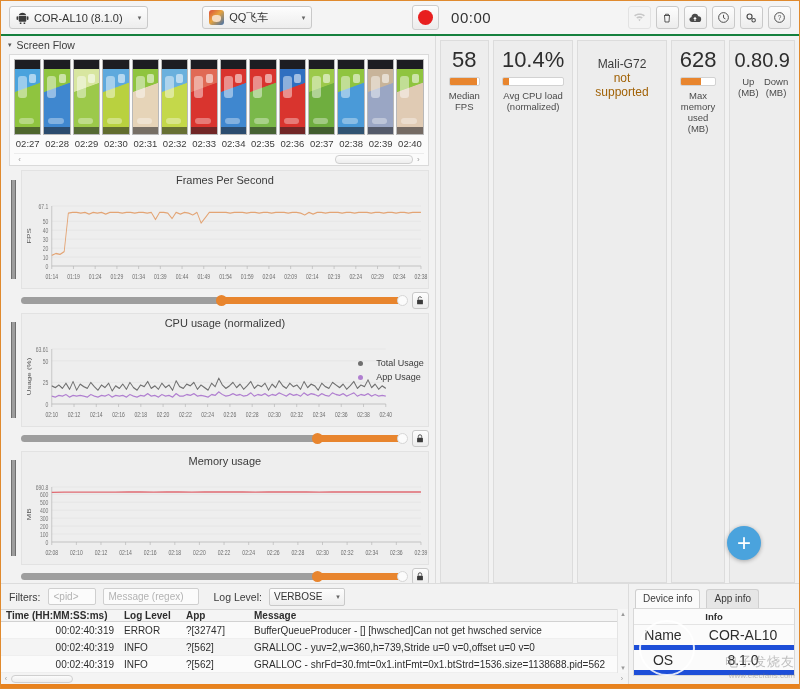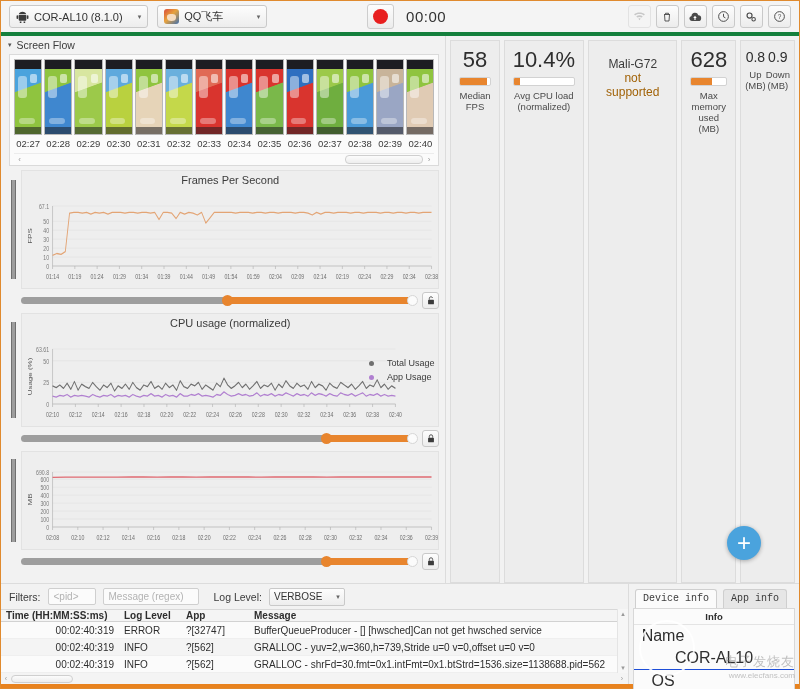--- a/index.html
+++ b/index.html
@@ -35,23 +35,24 @@
   .wbtns { display: flex; height: 100%; }
   .wbtn {
     width: 34px; height: 100%;
     display: flex; align-items: center; justify-content: center;
     font-size: 12px; color: #555;
   }
   
   .toolbar {
     height: 23px; min-height: 35px;
     background: #f4f4f4;
-    border-bottom: 4px solid #15803d;
+    border-bottom: 2px solid #15803d;
     display: flex; align-items: center;
     padding: 0 8px;
+    gap: 45px;
   }
   .combo {
     height: 23px; border: 1px solid #c9c9c9; border-radius: 3px;
     background: linear-gradient(#fdfdfd, #ededed);
     display: flex; align-items: center; gap: 5px;
     padding: 0 6px; margin-right: 9px;
     font-size: 11px; color: #333;
   }
   .combo .cap { white-space: nowrap; }
   .combo .caret { font-size: 7px; color: #666; margin-left: auto; padding-left: 10px;}
@@ -194,21 +195,21 @@
   .pbar {
     height: 9px; background: #ffffff; border: 1px solid #d2d2d2; border-radius: 2px;
     margin-top: 5px; overflow: hidden;
   }
   .pbar i { display: block; height: 100%; background: #e8852e; }
   .card.gpu { padding: 16px 17px; }
   .card.gpu .gl1 { font-size: 12px; color: #3b3b3b; }
   .card.gpu .gl2 { font-size: 12px; color: #a16207; }
   .card.net { display: flex; padding: 8px 4px; }
   .card.net > div { flex: 1; }
-  .card.net .big { font-size: 14px; }
+  .card.net .big { font-size: 20px; }
   
   .bottom { height: 101px; min-height: 101px; display: flex; border-top: 1px solid #dcdcdc; }
   .logpane { width: 627px; display: flex; flex-direction: column; background: #f2f2f2; }
   .filters {
     height: 25px; display: flex; align-items: center; gap: 7px; padding: 0 8px;
     font-size: 10.5px; color: #3b3b3b;
   }
   .tin {
     height: 17px; border: 1px solid #cfcfcf; background: #fbfbfb; border-radius: 2px;
     display: flex; align-items: center; padding: 0 5px; color: #b3b3b3; font-size: 10px;
@@ -244,32 +245,32 @@
     display: flex; flex-direction: column; align-items: center; justify-content: space-between;
     font-size: 7px; color: #9a9a9a; padding: 1px 0;
   }
   .hscroll { height: 11px; display: flex; align-items: center; background: #f4f4f4; }
   .hs-thumb {
     width: 62px; height: 8px; margin-left: 10px;
     background: linear-gradient(#fcfcfc,#ededed); border: 1px solid #cfcfcf; border-radius: 4px;
   }
   
   .infopane { flex: 1; background: #f2f2f2; border-left: 1px solid #dcdcdc; position: relative; }
-  .itabs { display: flex; gap: 6px; padding: 5px 4px 0 6px; font-family: Liberation Mono, monospace; }
+  .itabs { display: flex; gap: 6px; padding: 5px 4px 0 6px; }
   .itab {
     font-size: 10px; padding: 3px 7px 4px 7px; border: 1px solid #cfcfcf;
     border-bottom: none; border-radius: 3px 3px 0 0; background: #e6e6e6; color: #3b3b3b;
   }
   .itab.active { background: #fbfbfb; }
   .itable { background: #fbfbfb; border: 1px solid #d8d8d8; margin: 0 4px; }
   .ihead {
     font-size: 9.5px; font-weight: bold; text-align: center; padding: 2px 0;
     border-bottom: 1px solid #e4e4e4; color: #2e2e2e;
   }
-  .irow { display: flex; font-size: 16px; border-bottom: 1px solid #1d4ed8; flex-direction: column; }
+  .irow { display: flex; font-size: 14px; border-bottom: 5px solid #1d4ed8; }
   .irow .k { width: 58px; text-align: center; padding: 2px 0; color: #2e2e2e;}
   .irow .v { flex: 1; text-align: center; padding: 2px 0; color: #2e2e2e;}
   .watermark {
     position: absolute; right: 4px; bottom: 4px;
     font-size: 13px; color: rgba(120,120,120,.45);
     letter-spacing: 1px; pointer-events: none; white-space: nowrap;
   }
   .watermark small { font-size: 8px; letter-spacing: 0; display:block; text-align:right; }
   .wmcircle {
     position: absolute; left: 10px; bottom: 8px; width: 56px; height: 56px;
@@ -665,21 +666,21 @@
                   <path d="M8 10V7a4 4 0 0 1 8 0v3" fill="none" stroke="currentColor" stroke-width="2"></path>
                 </svg>
               </div>
             </div>
           </div>
           <div class="chart-block">
             <div class="chart-row">
               <div class="grip">
                 <i></i>
               </div>
-              <div class="plot"><svg class="svgwrap" viewBox="0 0 600 95" preserveAspectRatio="none" width="100%" height="95">
+              <div class="plot"><div class="plot-title">Memory usage</div><svg class="svgwrap" viewBox="0 0 600 95" preserveAspectRatio="none" width="100%" height="95">
                   <line x1="44" y1="20" x2="590" y2="20" stroke="#e0e0e0" stroke-width="0.7"></line>
                   <text x="39" y="23" font-size="7.5" fill="#7a7a7a" text-anchor="end" font-family="Liberation Sans, sans-serif">690.8</text>
                   <line x1="44" y1="27.229299363057322" x2="590" y2="27.229299363057322" stroke="#e0e0e0" stroke-width="0.7"></line>
                   <text x="39" y="30.229299363057322" font-size="7.5" fill="#7a7a7a" text-anchor="end" font-family="Liberation Sans, sans-serif">600</text>
                   <line x1="44" y1="35.19108280254777" x2="590" y2="35.19108280254777" stroke="#e0e0e0" stroke-width="0.7"></line>
                   <text x="39" y="38.19108280254777" font-size="7.5" fill="#7a7a7a" text-anchor="end" font-family="Liberation Sans, sans-serif">500</text>
                   <line x1="44" y1="43.152866242038215" x2="590" y2="43.152866242038215" stroke="#e0e0e0" stroke-width="0.7"></line>
                   <text x="39" y="46.152866242038215" font-size="7.5" fill="#7a7a7a" text-anchor="end" font-family="Liberation Sans, sans-serif">400</text>
                   <line x1="44" y1="51.11464968152866" x2="590" y2="51.11464968152866" stroke="#e0e0e0" stroke-width="0.7"></line>
                   <text x="39" y="54.11464968152866" font-size="7.5" fill="#7a7a7a" text-anchor="end" font-family="Liberation Sans, sans-serif">300</text>

